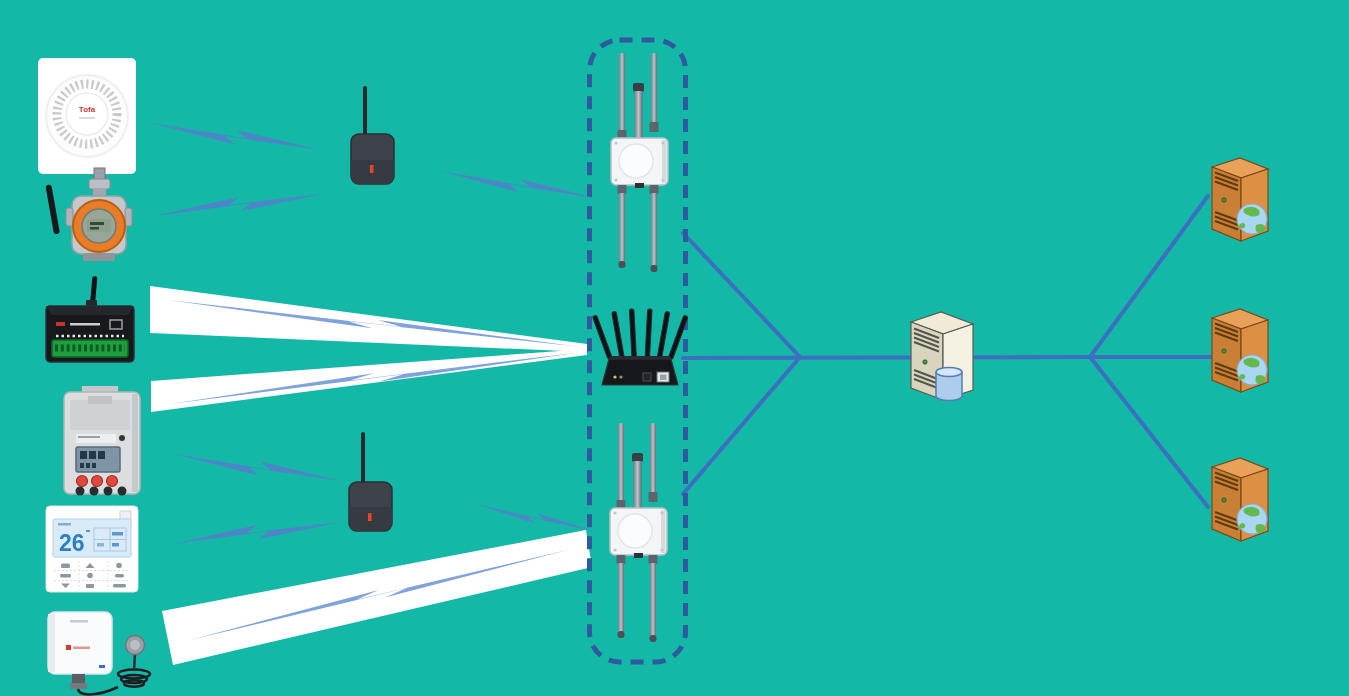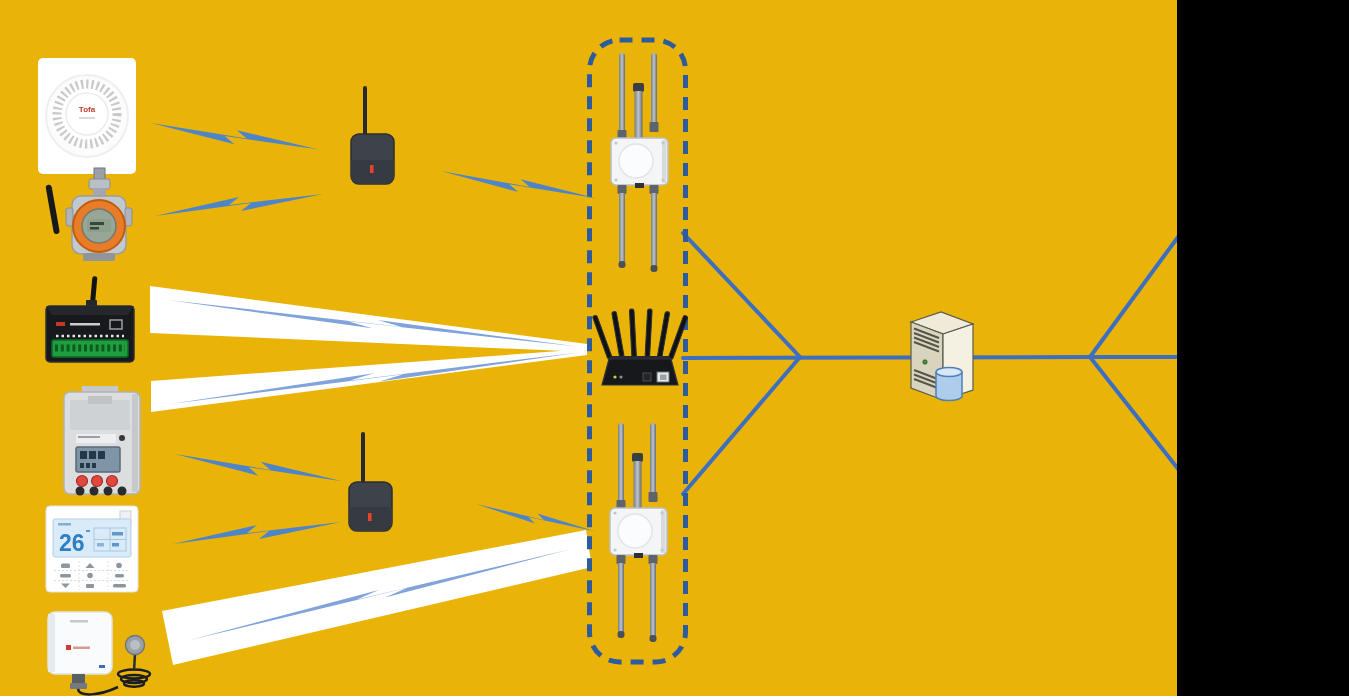--- a/index.html
+++ b/index.html
@@ -1,17 +1,17 @@
 <!DOCTYPE html>
 <html><head>
 <meta charset="utf-8">
 <style>
   html,body{margin:0;padding:0;background:#000;}
   body{font-family:"Liberation Sans",sans-serif;}
-  .stage{position:relative;width:1177px;height:696px;background:#eab308;overflow:hidden;}
+  .stage{position:relative;width:1349px;height:696px;background:#14b8a6;overflow:hidden;}
   svg{display:block;}
   text{font-family:"Liberation Sans","DejaVu Sans",sans-serif;}
 </style>
 </head>
 <body>
 
 <div class="stage">
 <svg width="1349" height="696" viewBox="0 0 1349 696">
   <defs>
     <path id="bolt" d="M0,0 L96,13 L86,5 L168,22 L74,11 L84,19 Z"></path>

